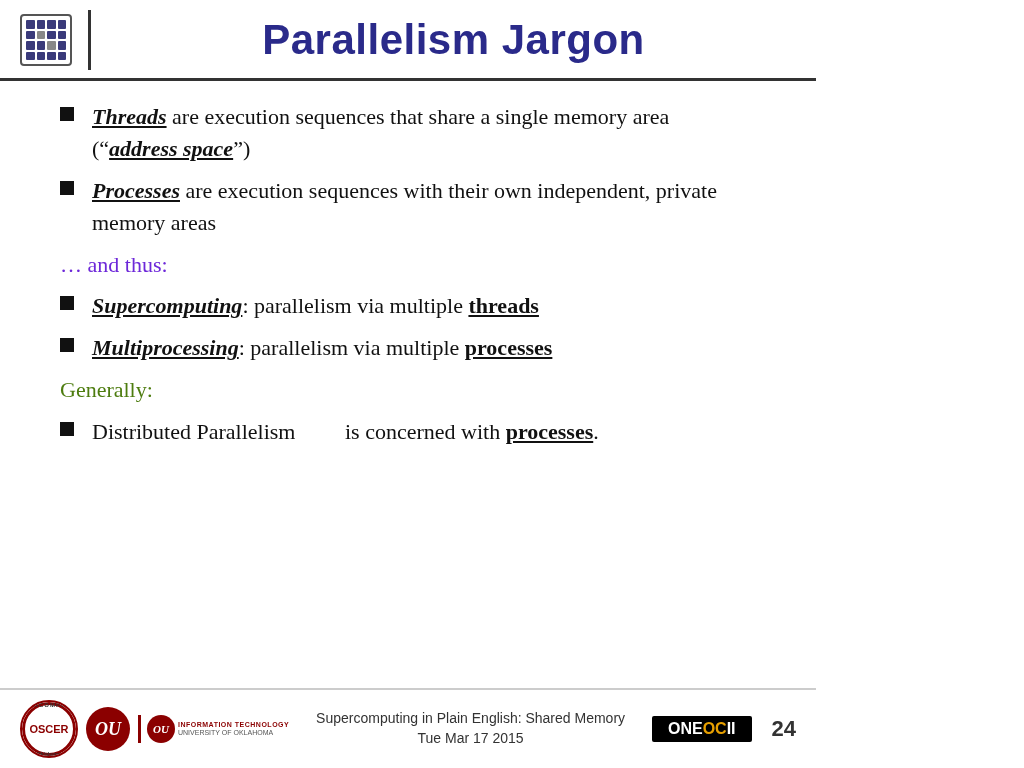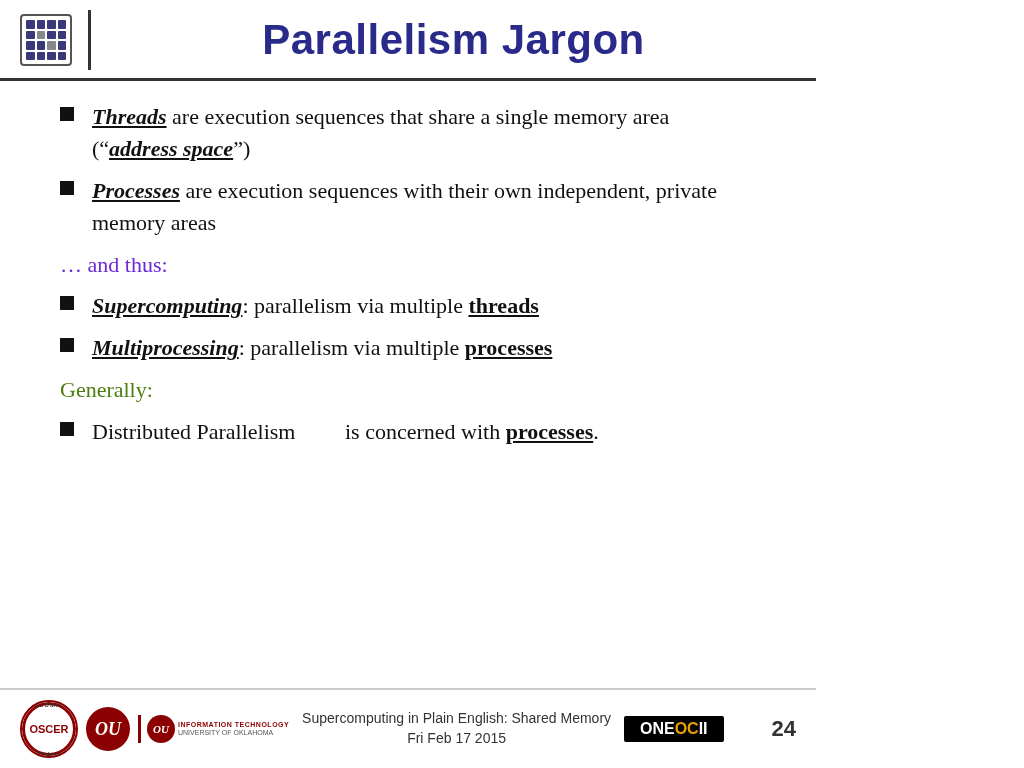--- a/index.html
+++ b/index.html
@@ -239,21 +239,20 @@
 
     .oneocii-highlight {
       color: #e8a000;
     }
 
     .page-number {
       font-size: 22px;
       font-weight: bold;
       color: #333;
       font-family: Arial, sans-serif;
-      margin-left: 28px;
     }
 
     .address-space-em {
       font-weight: bold;
       font-style: italic;
       text-decoration: underline;
     }
   </style>
 </head>
 <body>
@@ -360,21 +359,21 @@
           <div style="font-size:7px;font-family:Arial,sans-serif;color:#333;line-height:1.2;">
             <div style="font-weight:900;color:#8b0000;letter-spacing:0.5px;">INFORMATION TECHNOLOGY</div>
             <div style="color:#555;">UNIVERSITY OF OKLAHOMA</div>
           </div>
         </div>
       </div>
     </div>
 
     <div class="footer-center">
       <div>Supercomputing in Plain English: Shared Memory</div>
-      <div>Fri Feb 17 2015</div>
+      <div>Tue Mar 17 2015</div>
     </div>
 
     <div class="footer-right">
       <div class="oneocii-logo">
         <span class="oneocii-text">
           <span style="color:#fff;">ONE</span><span class="oneocii-highlight">OC</span><span style="color:#fff;">II</span>
         </span>
       </div>
       <span class="page-number">24</span>
     </div>

